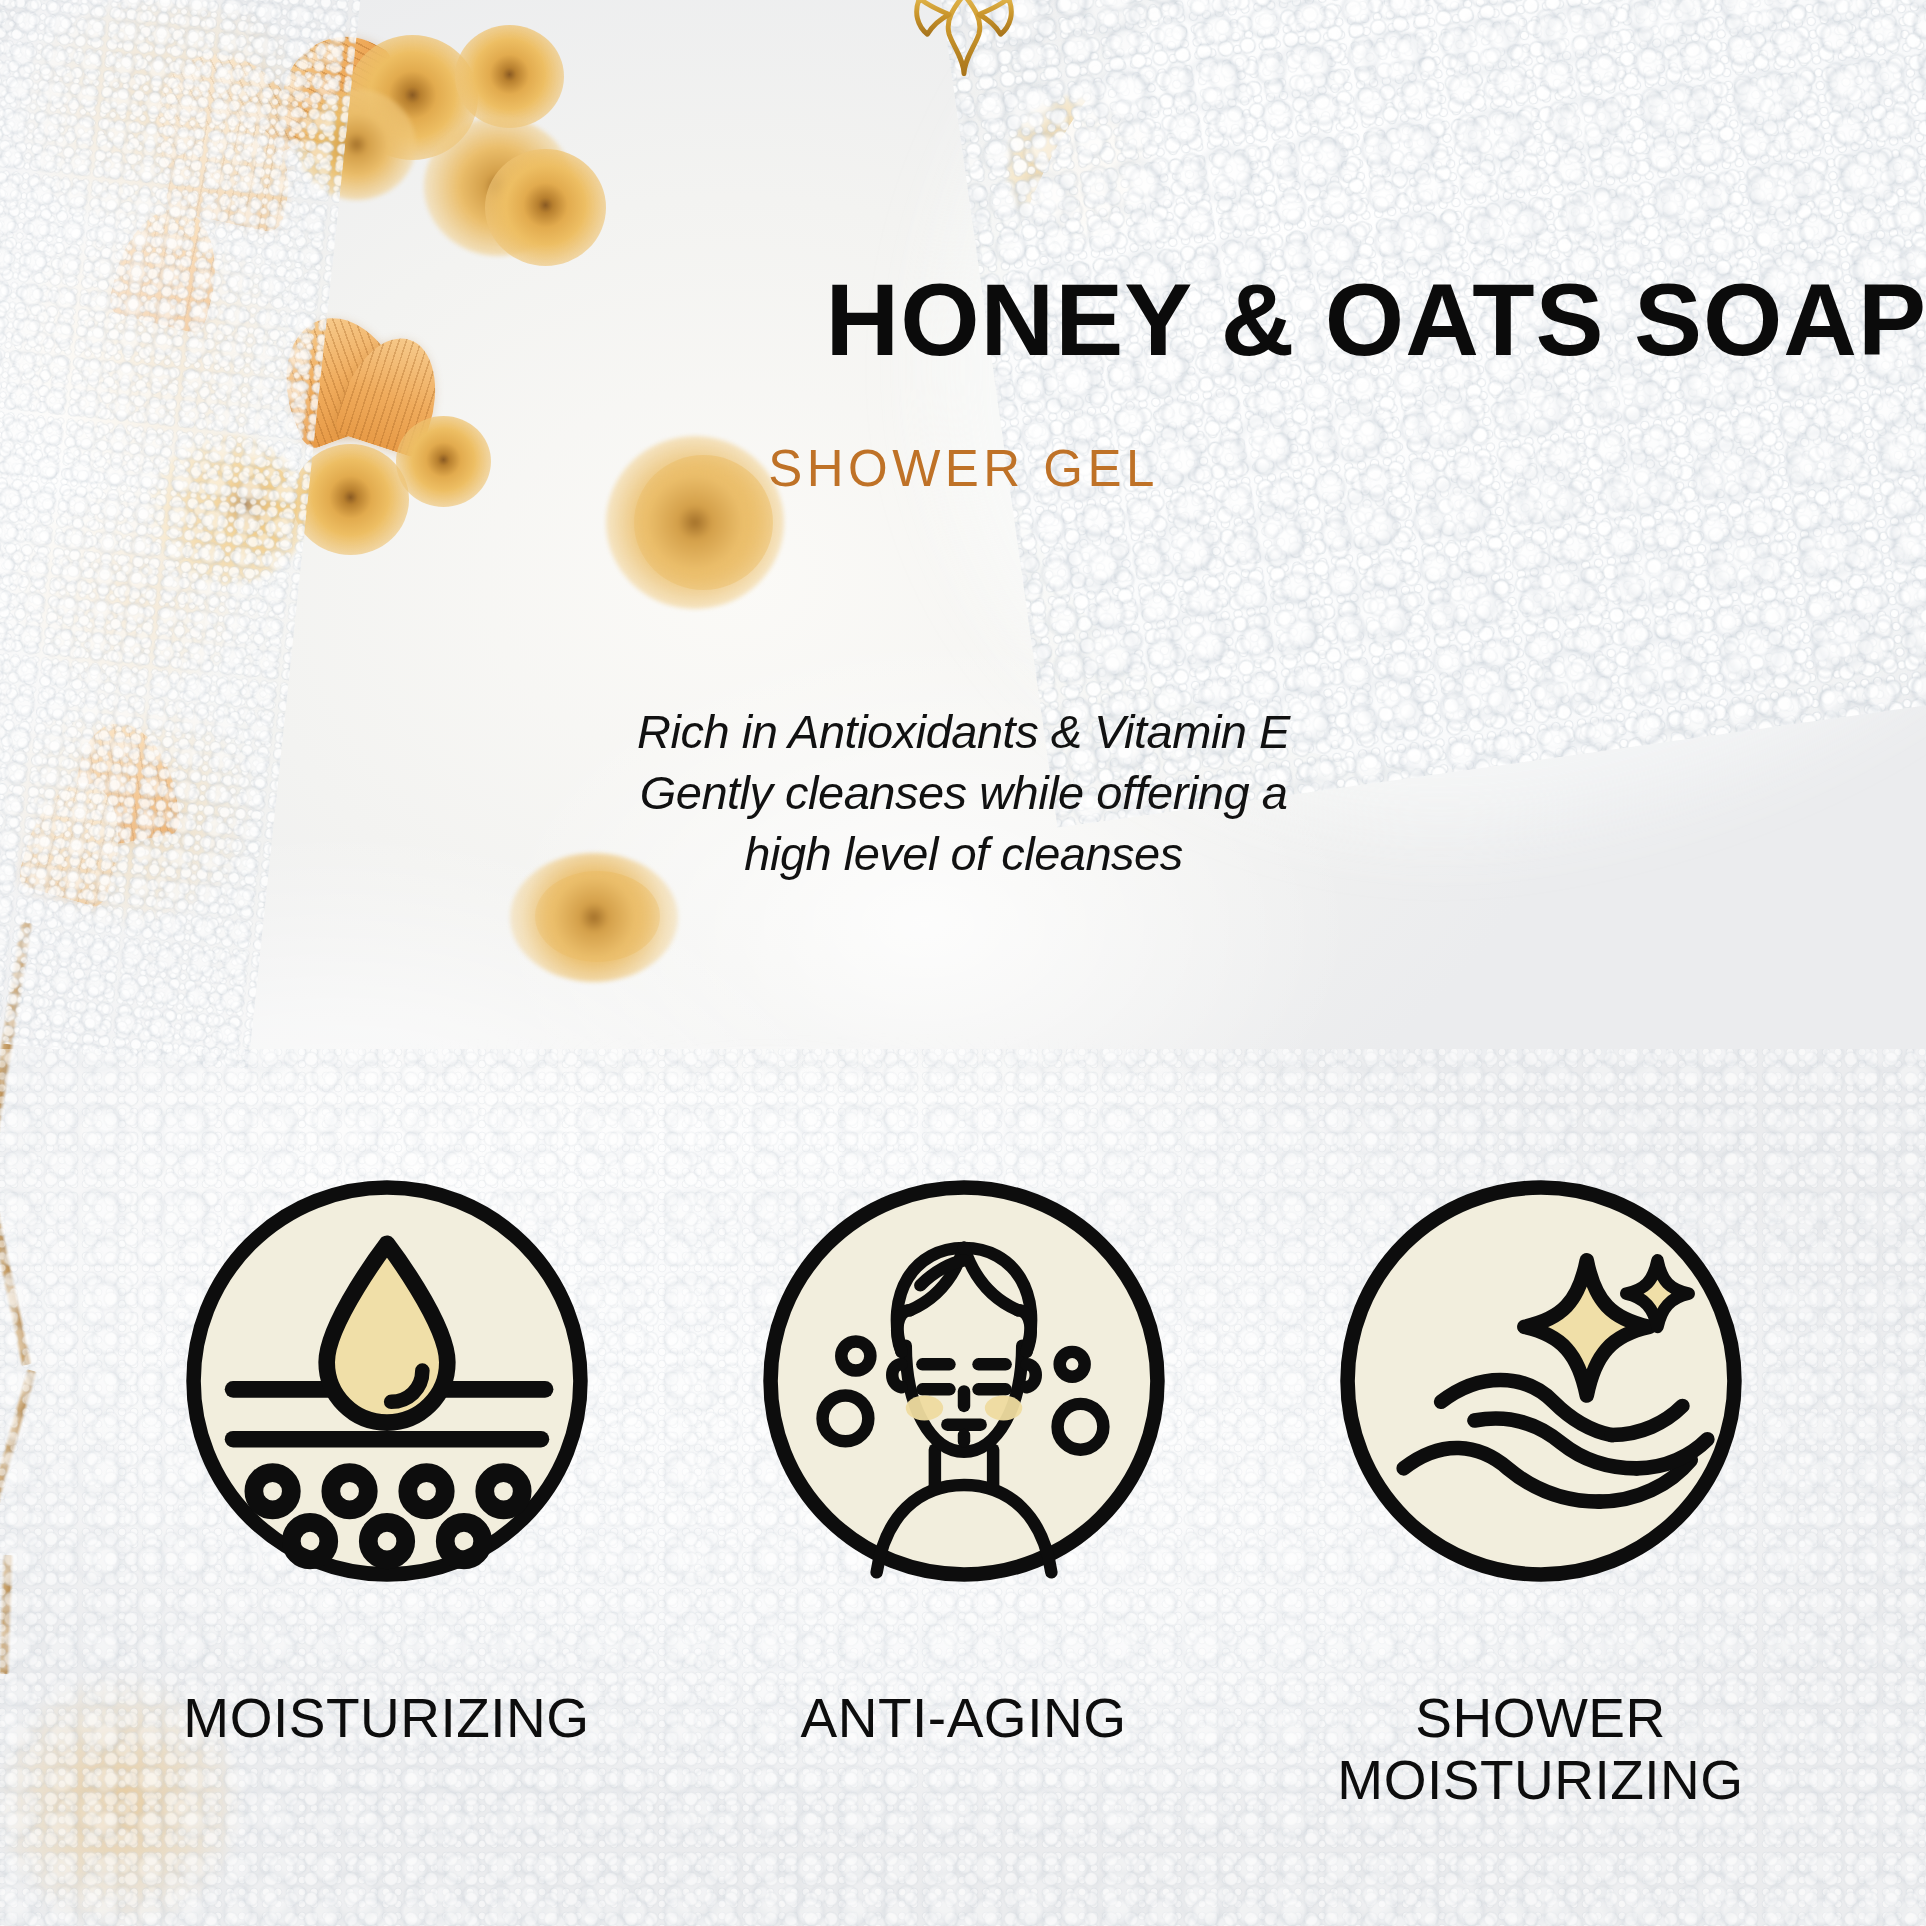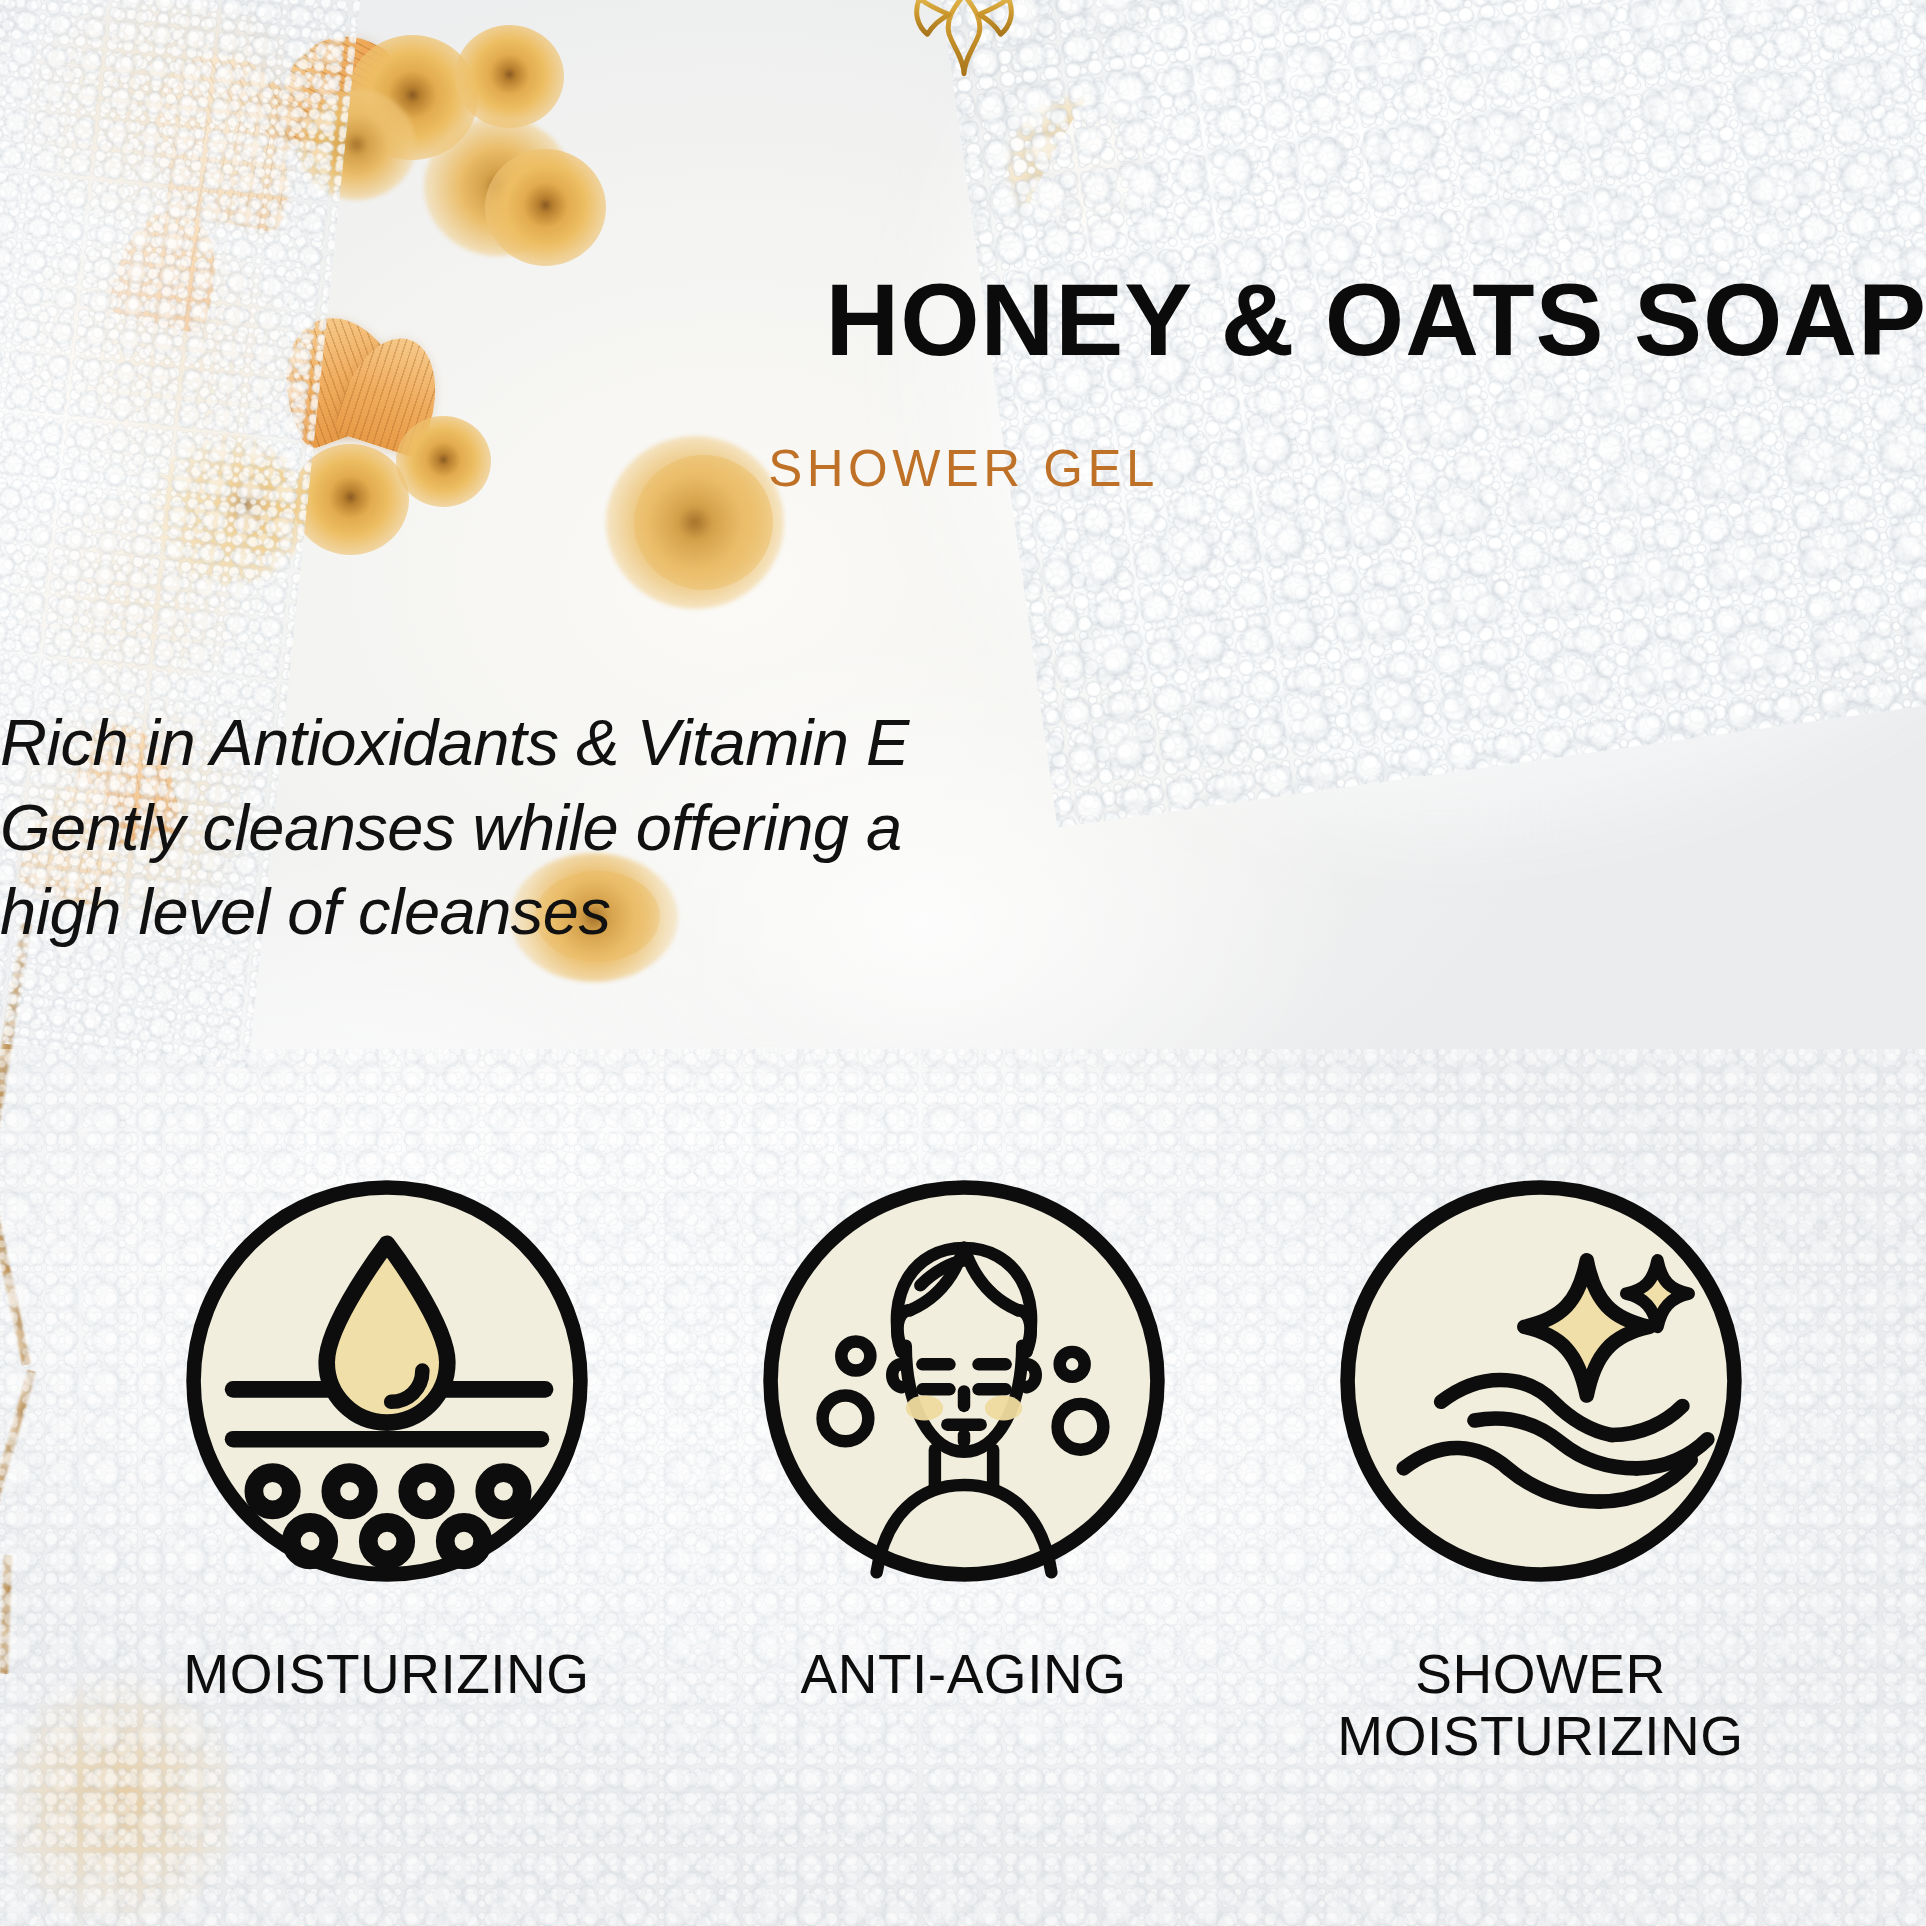--- a/index.html
+++ b/index.html
@@ -136,33 +136,33 @@
     position:absolute;left:0;right:0;top:269px;text-align:right;
     font-size:102px;font-weight:700;letter-spacing:1px;color:#0b0b0b;
     font-family:"Liberation Sans",sans-serif;line-height:1;
   }
   .subtitle{
     position:absolute;left:0;right:0;top:443px;text-align:center;
     font-size:51px;font-weight:400;letter-spacing:4.5px;color:#bf7227;
     font-family:"Liberation Sans",sans-serif;line-height:1;
   }
   .tagline{
-    position:absolute;left:0;right:0;top:701px;
-    font-size:65px;font-style:italic;font-weight:500;color:#111;
+    position:absolute;left:0;right:0;top:701px;text-align:center;
+    font-size:47px;font-style:italic;font-weight:500;color:#111;
     font-family:"Liberation Sans",sans-serif;line-height:1.30;
     letter-spacing:-0.5px;
   }
   .tagline span{display:block;}
 
   
   .features{
     position:absolute;left:149px;right:149px;top:1173px;
     display:flex;justify-content:space-between;align-items:flex-start;
   }
-  .feature{width:475px;display:flex;flex-direction:column;align-items:center;}
+  .feature{width:475px;display:flex;flex-direction:column;align-items:center;gap:44px;}
   .circle-wrap{width:416px;height:416px;display:block;}
   .feature-label{
     margin-top:55px;text-align:center;color:#0d0d0d;
     font-size:55px;font-weight:400;letter-spacing:0.5px;line-height:1.12;
     font-family:"Liberation Sans",sans-serif;
   }
   .feature-label span{display:block;}
 </style>
 </head>
 <body>

